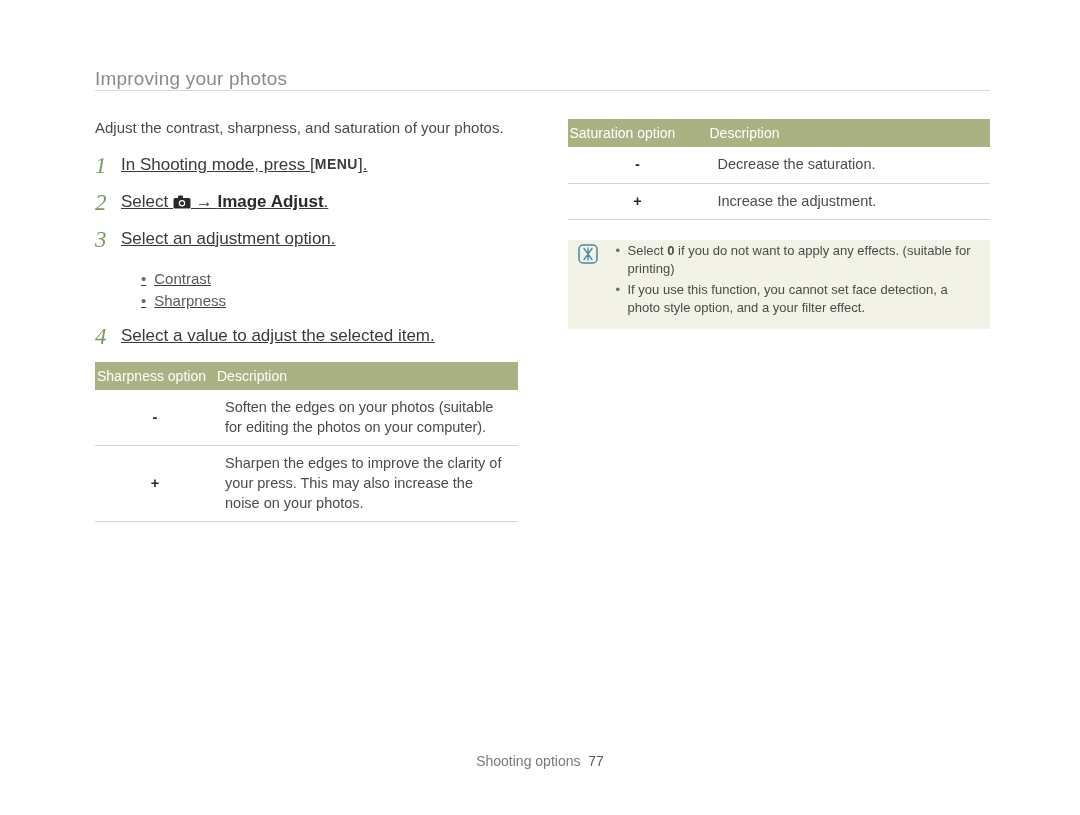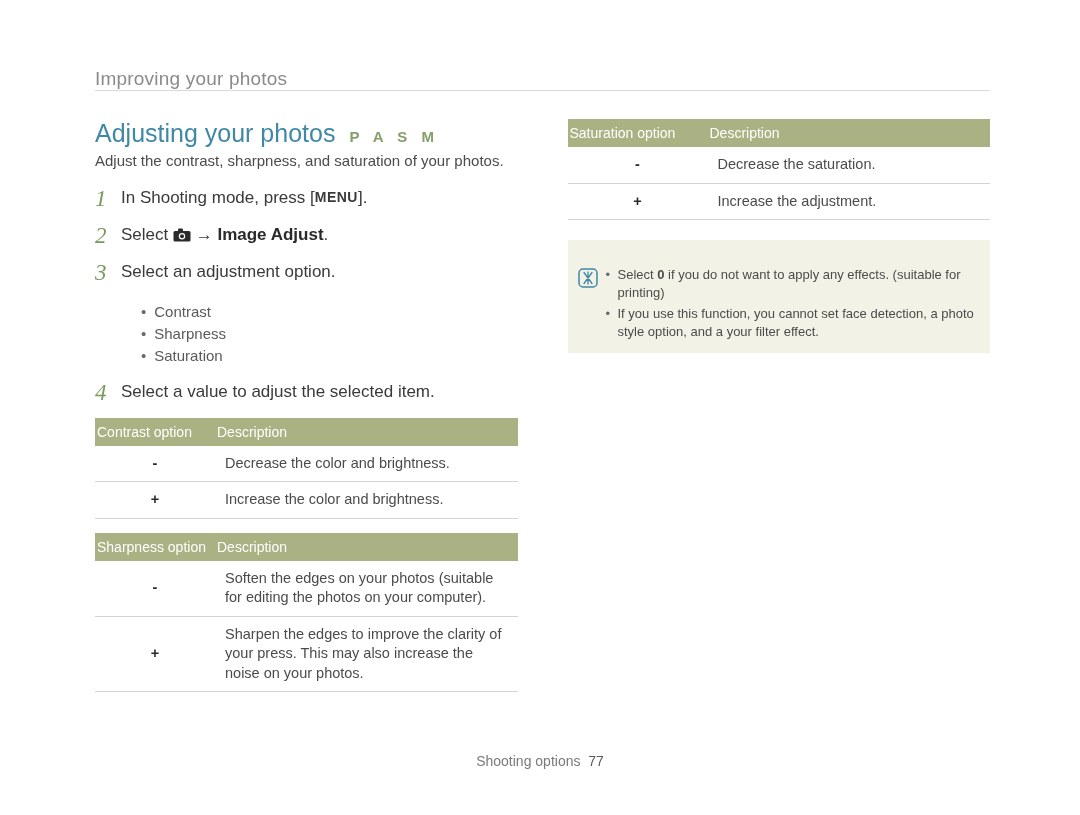--- a/index.html
+++ b/index.html
@@ -60,20 +60,21 @@
   }
   ol.steps > li {
     counter-increment: step;
     position: relative;
     padding-left: 26px;
     margin-bottom: 14px;
     font-size: 17px;
     font-weight: 300;
     color: #3a3a3a;
     line-height: 1.35;
+    text-decoration: underline;
   }
   ol.steps > li::before {
     content: counter(step);
     position: absolute;
     left: 0;
     top: -4px;
     font-size: 23px;
     font-style: italic;
     color: #7a9a5d;
     font-family: Georgia, "Times New Roman", serif;
@@ -139,22 +140,22 @@
     width: 120px;
     font-weight: 600;
     color: #2a2a2a;
   }
   table.opt.sat td.opt-sym { width: 140px; }
 
   .note-box {
     margin-top: 20px;
     background: #f3f2e6;
     display: flex;
-    padding: 26px 14px 10px 10px;
-    gap: 8px;
+    padding: 2px 14px 10px 10px;
+    gap: 18px;
     font-size: 13px;
     color: #4b4b4b;
     line-height: 1.4;
     font-weight: 300;
   }
   .note-icon {
     flex: 0 0 auto;
     width: 20px;
     height: 20px;
     margin-top: 2px;
@@ -192,69 +193,46 @@
 </head>
 <body>
 
 <div class="page">
   <div class="breadcrumb">Improving your photos</div>
 
   <div class="columns">
 
     <div class="col">
 
-      <h2 class="section-title">
-        <span>Adjusting your photos</span>
-        <span class="modes">P A S M</span>
-      </h2>
       <p class="intro">Adjust the contrast, sharpness, and saturation of your photos.</p>
 
       <ol class="steps">
         <li>
           <span>In Shooting mode, press [</span><span class="menu-key">MENU</span><span>].</span>
         </li>
         <li>
           <span>Select </span><span class="camera-icon"><svg viewBox="0 0 18 14">
                 <rect x="0.5" y="3" width="17" height="10.5" rx="1.5" fill="#2a2a2a"></rect>
                 <rect x="5" y="0.5" width="5" height="3" rx="1" fill="#2a2a2a"></rect>
                 <circle cx="9" cy="8.2" r="3.2" fill="#fff"></circle>
                 <circle cx="9" cy="8.2" r="2.0" fill="#2a2a2a"></circle>
               </svg></span><span> → </span><span class="step-bold">Image Adjust</span><span>.</span>
         </li>
         <li>
           <span>Select an adjustment option.</span>
           <ul class="sub-bullets">
             <li>Contrast</li>
             <li>Sharpness</li>
-            <li>Saturation</li>
           </ul>
         </li>
         <li>
           <span>Select a value to adjust the selected item.</span>
         </li>
       </ol>
 
-      <table class="opt">
-        <thead>
-          <tr>
-            <th>Contrast option</th>
-            <th>Description</th>
-          </tr>
-        </thead>
-        <tbody>
-          <tr>
-            <td class="opt-sym">-</td>
-            <td>Decrease the color and brightness.</td>
-          </tr>
-          <tr>
-            <td class="opt-sym">+</td>
-            <td>Increase the color and brightness.</td>
-          </tr>
-        </tbody>
-      </table>
 
       <table class="opt">
         <thead>
           <tr>
             <th>Sharpness option</th>
             <th>Description</th>
           </tr>
         </thead>
         <tbody>
           <tr>

